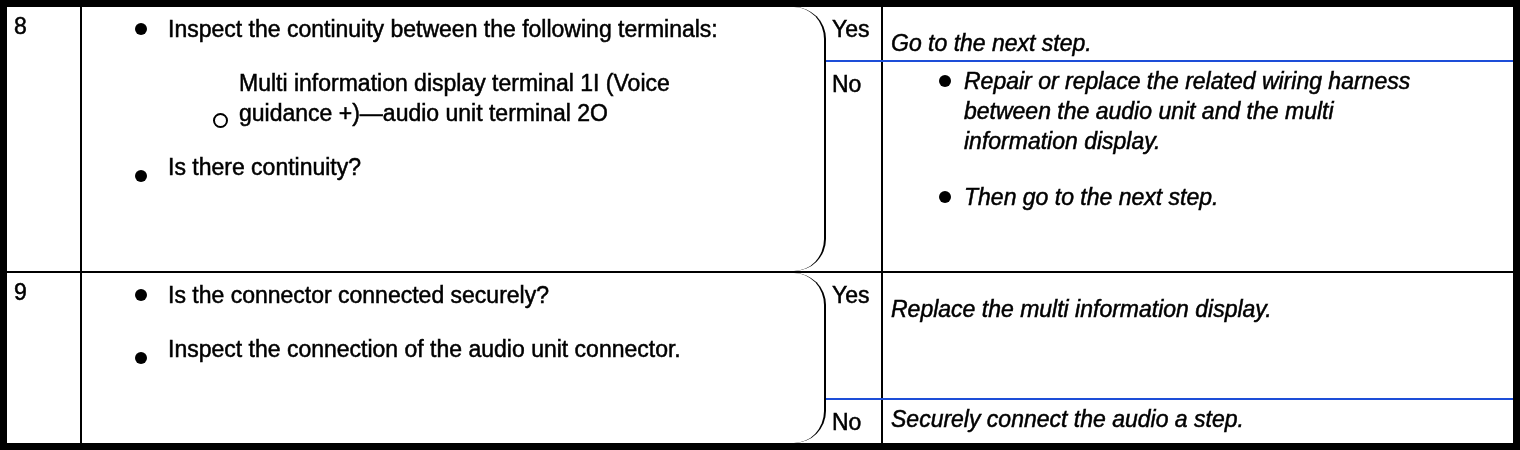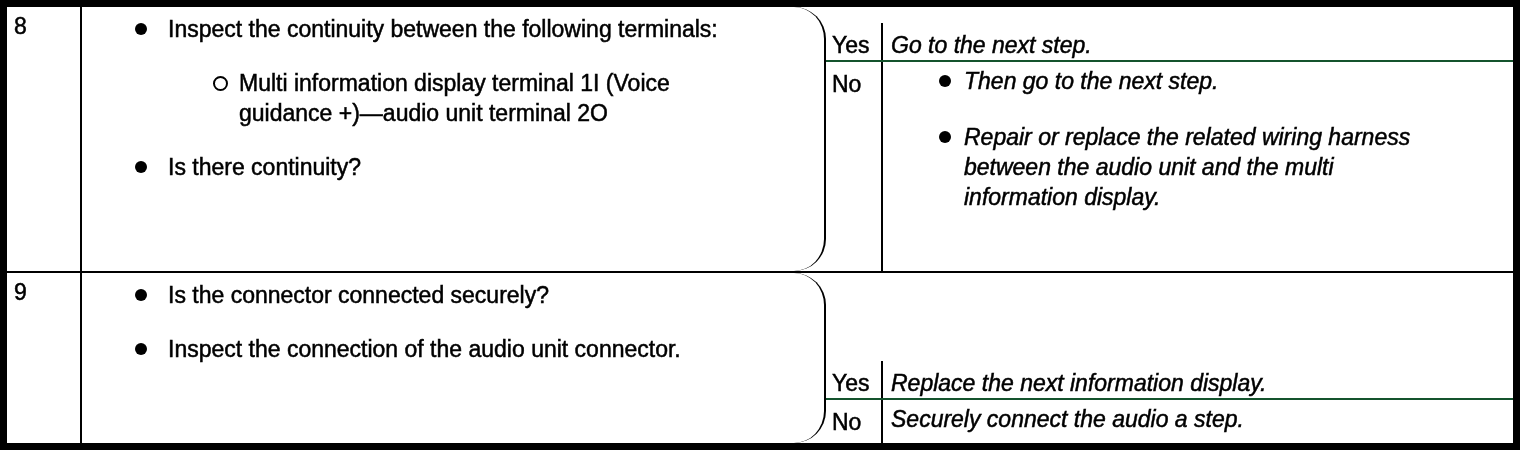--- a/index.html
+++ b/index.html
@@ -27,35 +27,35 @@
   }
   .cell.action {
     width:744px; flex:0 0 744px;
     border-right:2px solid #000;
     padding-top:7px;
     overflow:hidden;
     border-radius:32px;
   }
   .right { flex:1; display:flex; flex-direction:column; min-width:0; }
   .subrow { display:flex; min-width:0; }
-  .subrow.yes { border-bottom:2px solid #14532d;align-items:flex-end; }
+  .subrow.yes { border-bottom:2px solid #1d4ed8; }
   .row8 .subrow.yes { height:55px; flex:0 0 55px; }
   .row9 .subrow.yes { height:127px; flex:0 0 127px; }
   .subrow.no { flex:1; }
   .cell.yn {
     width:57px; flex:0 0 57px;
     border-right:2px solid #000;
     padding:7px 0 0 6px;
   }
   .cell.result { flex:1; padding:21px 0 0 8px; overflow:hidden;font-style:italic; }
   .subrow.no .cell.yn { }
   .subrow.no .cell.result { padding-top:4px; }
 
   .item { display:flex; align-items:flex-start; }
-  .action .item + .item { margin-top:24px; }
+  .action .item + .item { margin-top:24px;align-items:flex-end; }
   .result .item + .item { margin-top:26px; }
   .txt { white-space:pre-line; }
 
   .marker { flex:0 0 auto; display:block; }
   .dot { width:12px; height:12px; border-radius:50%; background:#000; margin-top:9px; }
   .circle { width:15px; height:15px; border-radius:50%; border:2.5px solid #000; background:transparent; margin-top:8px; }
 
   .action .lvl1 { padding-left:53px; }
   .action .lvl1 .dot { margin-right:21px; }
   .action .lvl2 { padding-left:131px; }
@@ -94,27 +94,27 @@
           <div class="item plain">
             <span class="txt">Go to the next step.</span>
           </div>
         </div>
       </div>
       <div class="subrow no">
         <div class="cell yn">No</div>
         <div class="cell result">
           <div class="item lvl1">
             <span class="marker dot"></span>
-            <span class="txt">Then go to the next step.</span>
+            <span class="txt">Repair or replace the related wiring harness
+between the audio unit and the multi
+information display.</span>
           </div>
           <div class="item lvl1">
             <span class="marker dot"></span>
-            <span class="txt">Repair or replace the related wiring harness
-between the audio unit and the multi
-information display.</span>
+            <span class="txt">Then go to the next step.</span>
           </div>
         </div>
       </div>
     </div>
   </section>
 
   <section class="trow row9">
     <div class="cell num">9</div>
 
     <div class="cell action">
@@ -126,21 +126,21 @@
         <span class="marker dot"></span>
         <span class="txt">Inspect the connection of the audio unit connector.</span>
       </div>
     </div>
 
     <div class="right">
       <div class="subrow yes">
         <div class="cell yn">Yes</div>
         <div class="cell result">
           <div class="item plain">
-            <span class="txt">Replace the next information display.</span>
+            <span class="txt">Replace the multi information display.</span>
           </div>
         </div>
       </div>
       <div class="subrow no">
         <div class="cell yn">No</div>
         <div class="cell result">
           <div class="item plain">
             <span class="txt">Securely connect the audio a step.</span>
           </div>
         </div>

